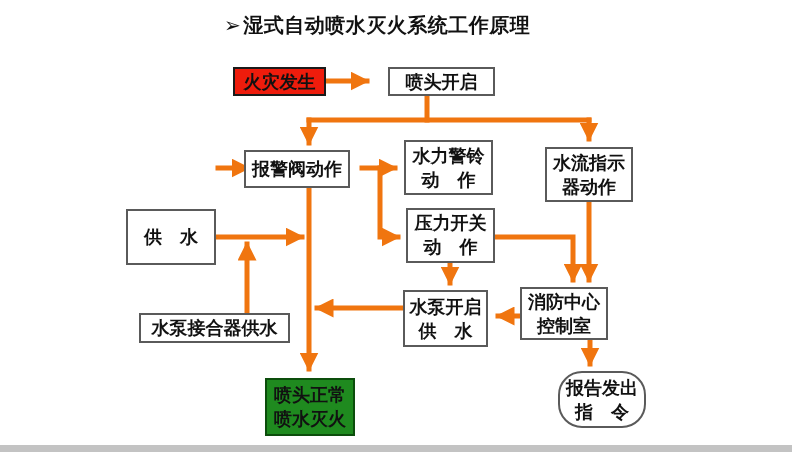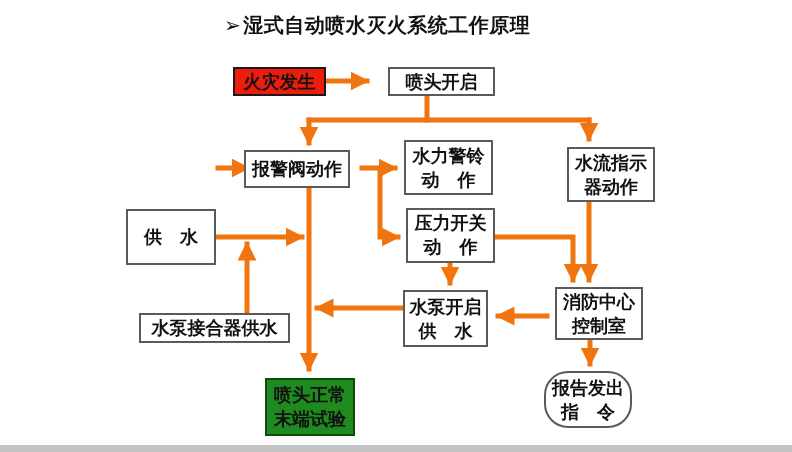--- a/index.html
+++ b/index.html
@@ -21,28 +21,28 @@
     display:flex;flex-direction:column;align-items:center;justify-content:center;
     font-weight:bold;font-size:18px;line-height:24px;color:var(--text,#111);
     text-align:center;box-sizing:border-box;white-space:nowrap;
   }
   .box .l{display:block;}
   #b-fire      {left:233px;top:67px;width:93px;height:29px;background:var(--fire-bg,#ee1c0c);border:2px solid #1a1a1a;}
   #b-sprinkler {left:388px;top:67px;width:107px;height:29px;font-family:Liberation Serif, serif;}
   #b-endtest   {left:126px;top:141px;width:90px;height:54px;}
   #b-alarm     {left:244px;top:150px;width:106px;height:38px;}
   #b-bell      {left:404px;top:140px;width:89px;height:55px;}
-  #b-flow      {left:567px;top:147px;width:88px;height:55px;}
+  #b-flow      {left:545px;top:147px;width:88px;height:55px;}
   #b-hightank  {left:126px;top:209px;width:90px;height:56px;}
   #b-pressure  {left:406px;top:208px;width:89px;height:55px;font-family:Liberation Mono, monospace;}
   #b-coupler   {left:126px;top:313px;width:151px;height:30px;margin-left:13px;}
   #b-pumpstart {left:403px;top:290px;width:85px;height:57px;}
-  #b-firecenter{left:555px;top:287px;width:88px;height:53px;}
+  #b-firecenter{left:520px;top:287px;width:88px;height:53px;}
   #b-green     {left:265px;top:378px;width:90px;height:58px;background:var(--success-bg,#1f8a1f);border:2px solid #0c4d0c;text-align:center;}
-  #b-report    {left:544px;top:371px;width:88px;height:57px;border-radius:24px;}
+  #b-report    {left:558px;top:371px;width:88px;height:57px;border-radius:24px;}
   #bottom-bar{position:absolute;left:0;bottom:0;width:792px;height:7px;background:var(--footer-bar,#c3c3c3);}
 </style>
 </head>
 <body>
 
 <div id="canvas">
 
   <svg id="flow-svg" viewBox="0 0 792 452" xmlns="http://www.w3.org/2000/svg">
     <defs>
       <marker id="ah" markerWidth="3.8" markerHeight="3.8" refX="3.3" refY="1.9" orient="auto">
@@ -113,21 +113,21 @@
     <span class="l">供　水</span>
   </div>
 
   <div class="box" id="b-firecenter">
     <span class="l">消防中心</span>
     <span class="l">控制室</span>
   </div>
 
   <div class="box" id="b-green">
     <span class="l">喷头正常</span>
-    <span class="l">末端试验</span>
+    <span class="l">喷水灭火</span>
   </div>
 
   <div class="box" id="b-report">
     <span class="l">报告发出</span>
     <span class="l">指　令</span>
   </div>
 
   <div id="bottom-bar"></div>
 </div>
 

